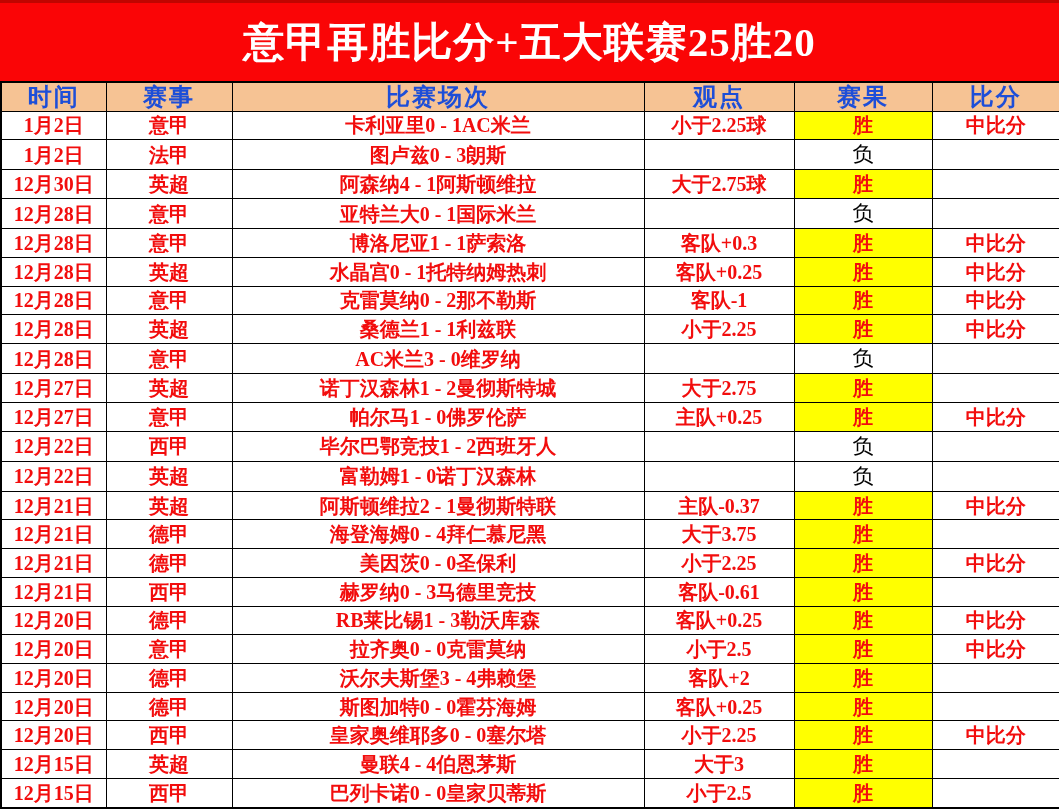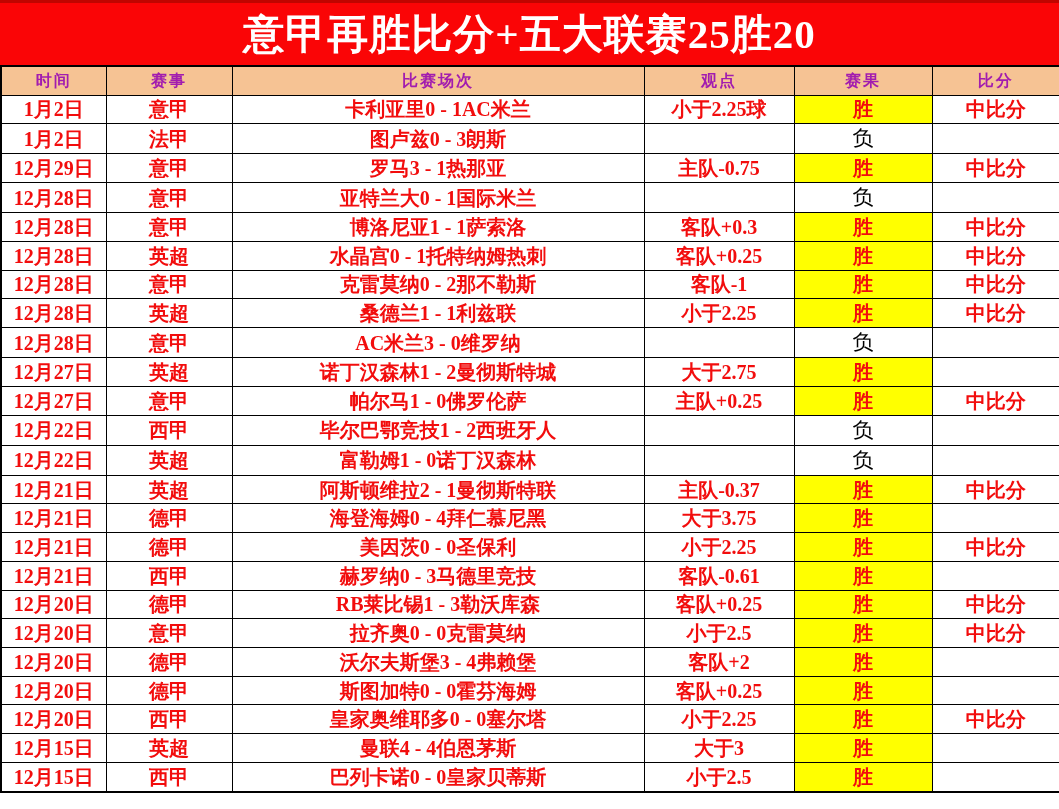--- a/index.html
+++ b/index.html
@@ -15,21 +15,21 @@
   html, body { margin: 0; padding: 0; }
   body {
     width: 1059px;
     height: 809px;
     background: #ffffff;
     font-family: "Liberation Serif", "DejaVu Serif", serif;
     overflow: hidden;
   }
   .banner {
     width: 1059px;
-    height: 65px;
+    height: 81px;
     background: var(--banner);
     border-top: 3px solid var(--bannerEdge);
     display: flex;
     align-items: center;
     justify-content: center;
   }
   .banner .title-text {
     color: var(--titleColor);
     font-size: 41px;
     font-weight: bold;
@@ -48,23 +48,23 @@
     padding: 0;
     text-align: center;
     vertical-align: middle;
     overflow: hidden;
     white-space: nowrap;
     line-height: 1;
   }
   table.grid thead tr { height: 29px; }
   table.grid th {
     background: var(--headerBg);
-    color: #a21caf;
+    color: #1d4ed8;
     font-weight: bold;
-    font-size: 16px;
+    font-size: 24px;
     letter-spacing: 2px;
   }
   table.grid td {
     color: var(--red);
     font-weight: bold;
     font-size: 20px;
   }
   td.c-date, td.c-league { font-size: 19px; letter-spacing: 0; }
   td.c-result.win  { background: var(--yellow); }
   td.c-result.loss { color: #000000; font-weight: 400; font-size: 21px; }
@@ -109,29 +109,29 @@
 
   <tr>
     <td class="c-date">1月2日</td>
     <td class="c-league">法甲</td>
     <td class="c-match">图卢兹0 - 3朗斯</td>
     <td class="c-view"></td>
     <td class="c-result loss">负</td>
     <td class="c-score"></td>
   </tr>
 
-
-  <tr>
-    <td class="c-date">12月29日</td>
-    <td class="c-league">意甲</td>
-    <td class="c-match">罗马3 - 1热那亚</td>
-    <td class="c-view">主队-0.75</td>
-    <td class="c-result win">胜</td>
-    <td class="c-score">中比分</td>
-  </tr>
+  <tr>
+    <td class="c-date">12月30日</td>
+    <td class="c-league">英超</td>
+    <td class="c-match">阿森纳4 - 1阿斯顿维拉</td>
+    <td class="c-view">大于2.75球</td>
+    <td class="c-result win">胜</td>
+    <td class="c-score"></td>
+  </tr>
+
 
   <tr>
     <td class="c-date">12月28日</td>
     <td class="c-league">意甲</td>
     <td class="c-match">亚特兰大0 - 1国际米兰</td>
     <td class="c-view"></td>
     <td class="c-result loss">负</td>
     <td class="c-score"></td>
   </tr>
 

